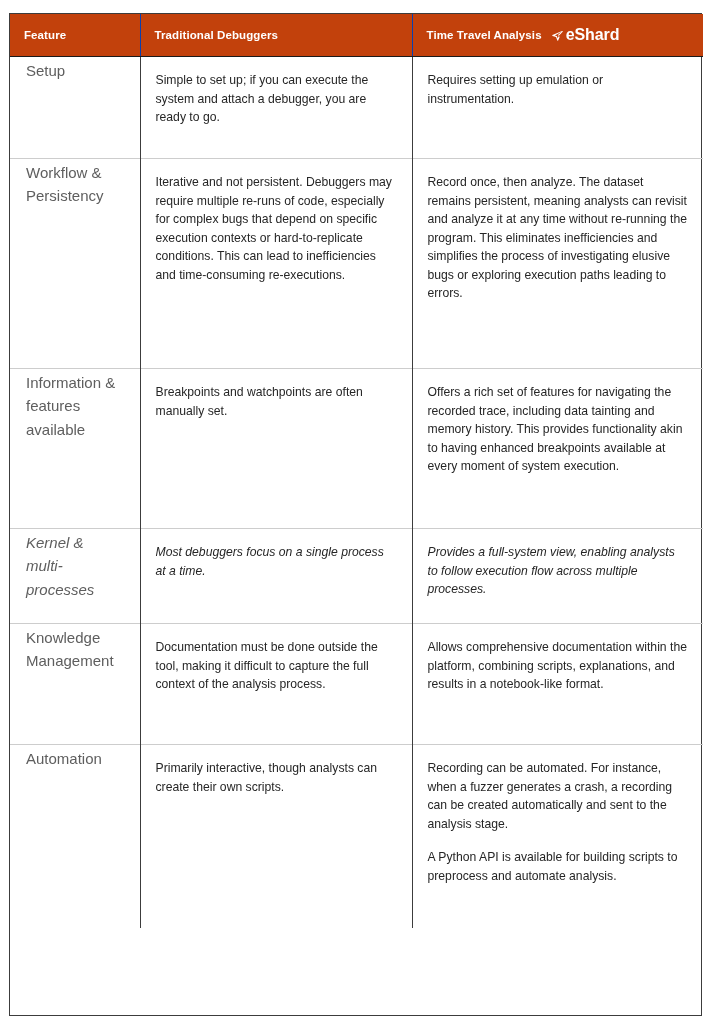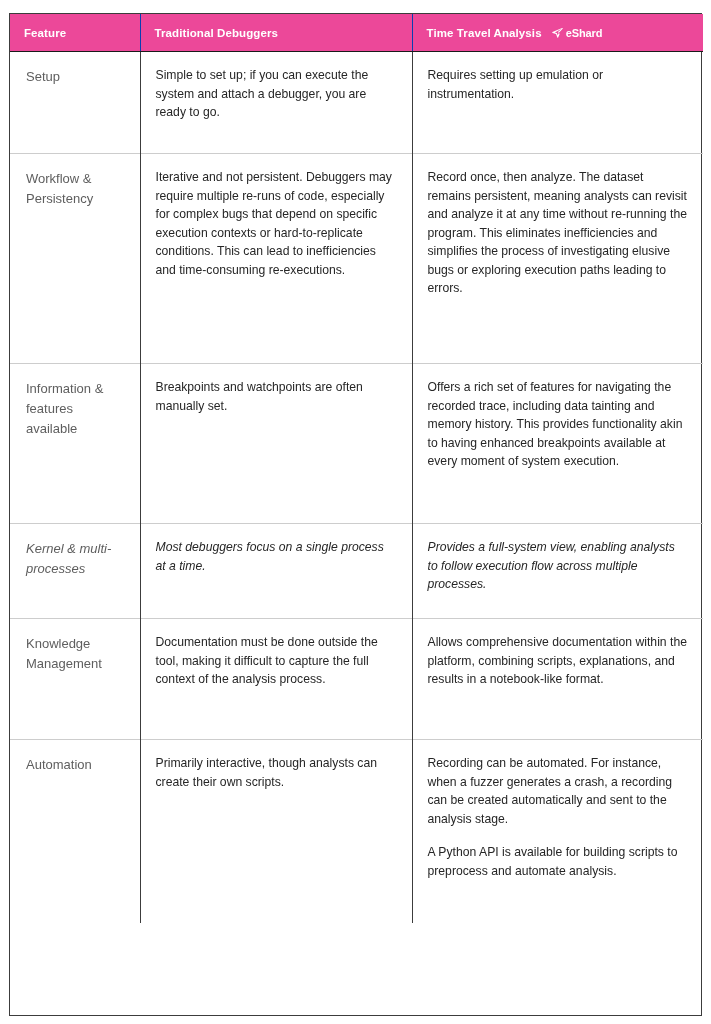--- a/index.html
+++ b/index.html
@@ -33,21 +33,21 @@
   table.cmp {
     width: 100%;
     border-collapse: collapse;
     table-layout: fixed;
   }
   col.c1 { width: 130px; }
   col.c2 { width: 272px; }
   col.c3 { width: 291px; }
 
   thead th {
-    background: #ec4899;
+    background: #c2410c;
     color: #ffffff;
     font-weight: bold;
     font-size: 11.5px;
     text-align: left;
     padding: 12px 0 12px 14px;
     height: 27px;
     box-sizing: border-box;
     vertical-align: middle;
     letter-spacing: .1px;
     border-right: 1.4px solid #0a3fb0;
@@ -68,41 +68,41 @@
     margin-left: 3px;
   }
   .brand-mark {
     display: inline-block;
     width: 13px;
     height: 13px;
     line-height: 0;
   }
   .brand-name {
     font-weight: bold;
-    font-size: 11px;
+    font-size: 16px;
     color: #ffffff;
     letter-spacing: -.1px;
   }
 
   tbody td {
     vertical-align: top;
     border-top: 1px solid #cdcdcd;
     border-right: 1.2px solid #3c3c3c;
     padding: 14px 16px 14px 15px;
     box-sizing: border-box;
   }
   tbody tr:first-child td { border-top: none; }
   tbody td:last-child { border-right: none; }
 
   td.feat {
     color: #5e5e5e;
-    font-size: 13px;
+    font-size: 15px;
     line-height: 1.55;
     padding-left: 16px;
-    padding-top: 15px;
+    padding-top: 2px;
   }
   td.body-cell {
     color: #262626;
     font-size: 12.2px;
     line-height: 1.52;
     padding-top: 14px;
   }
   td.body-cell p {
     margin: 0;
   }

